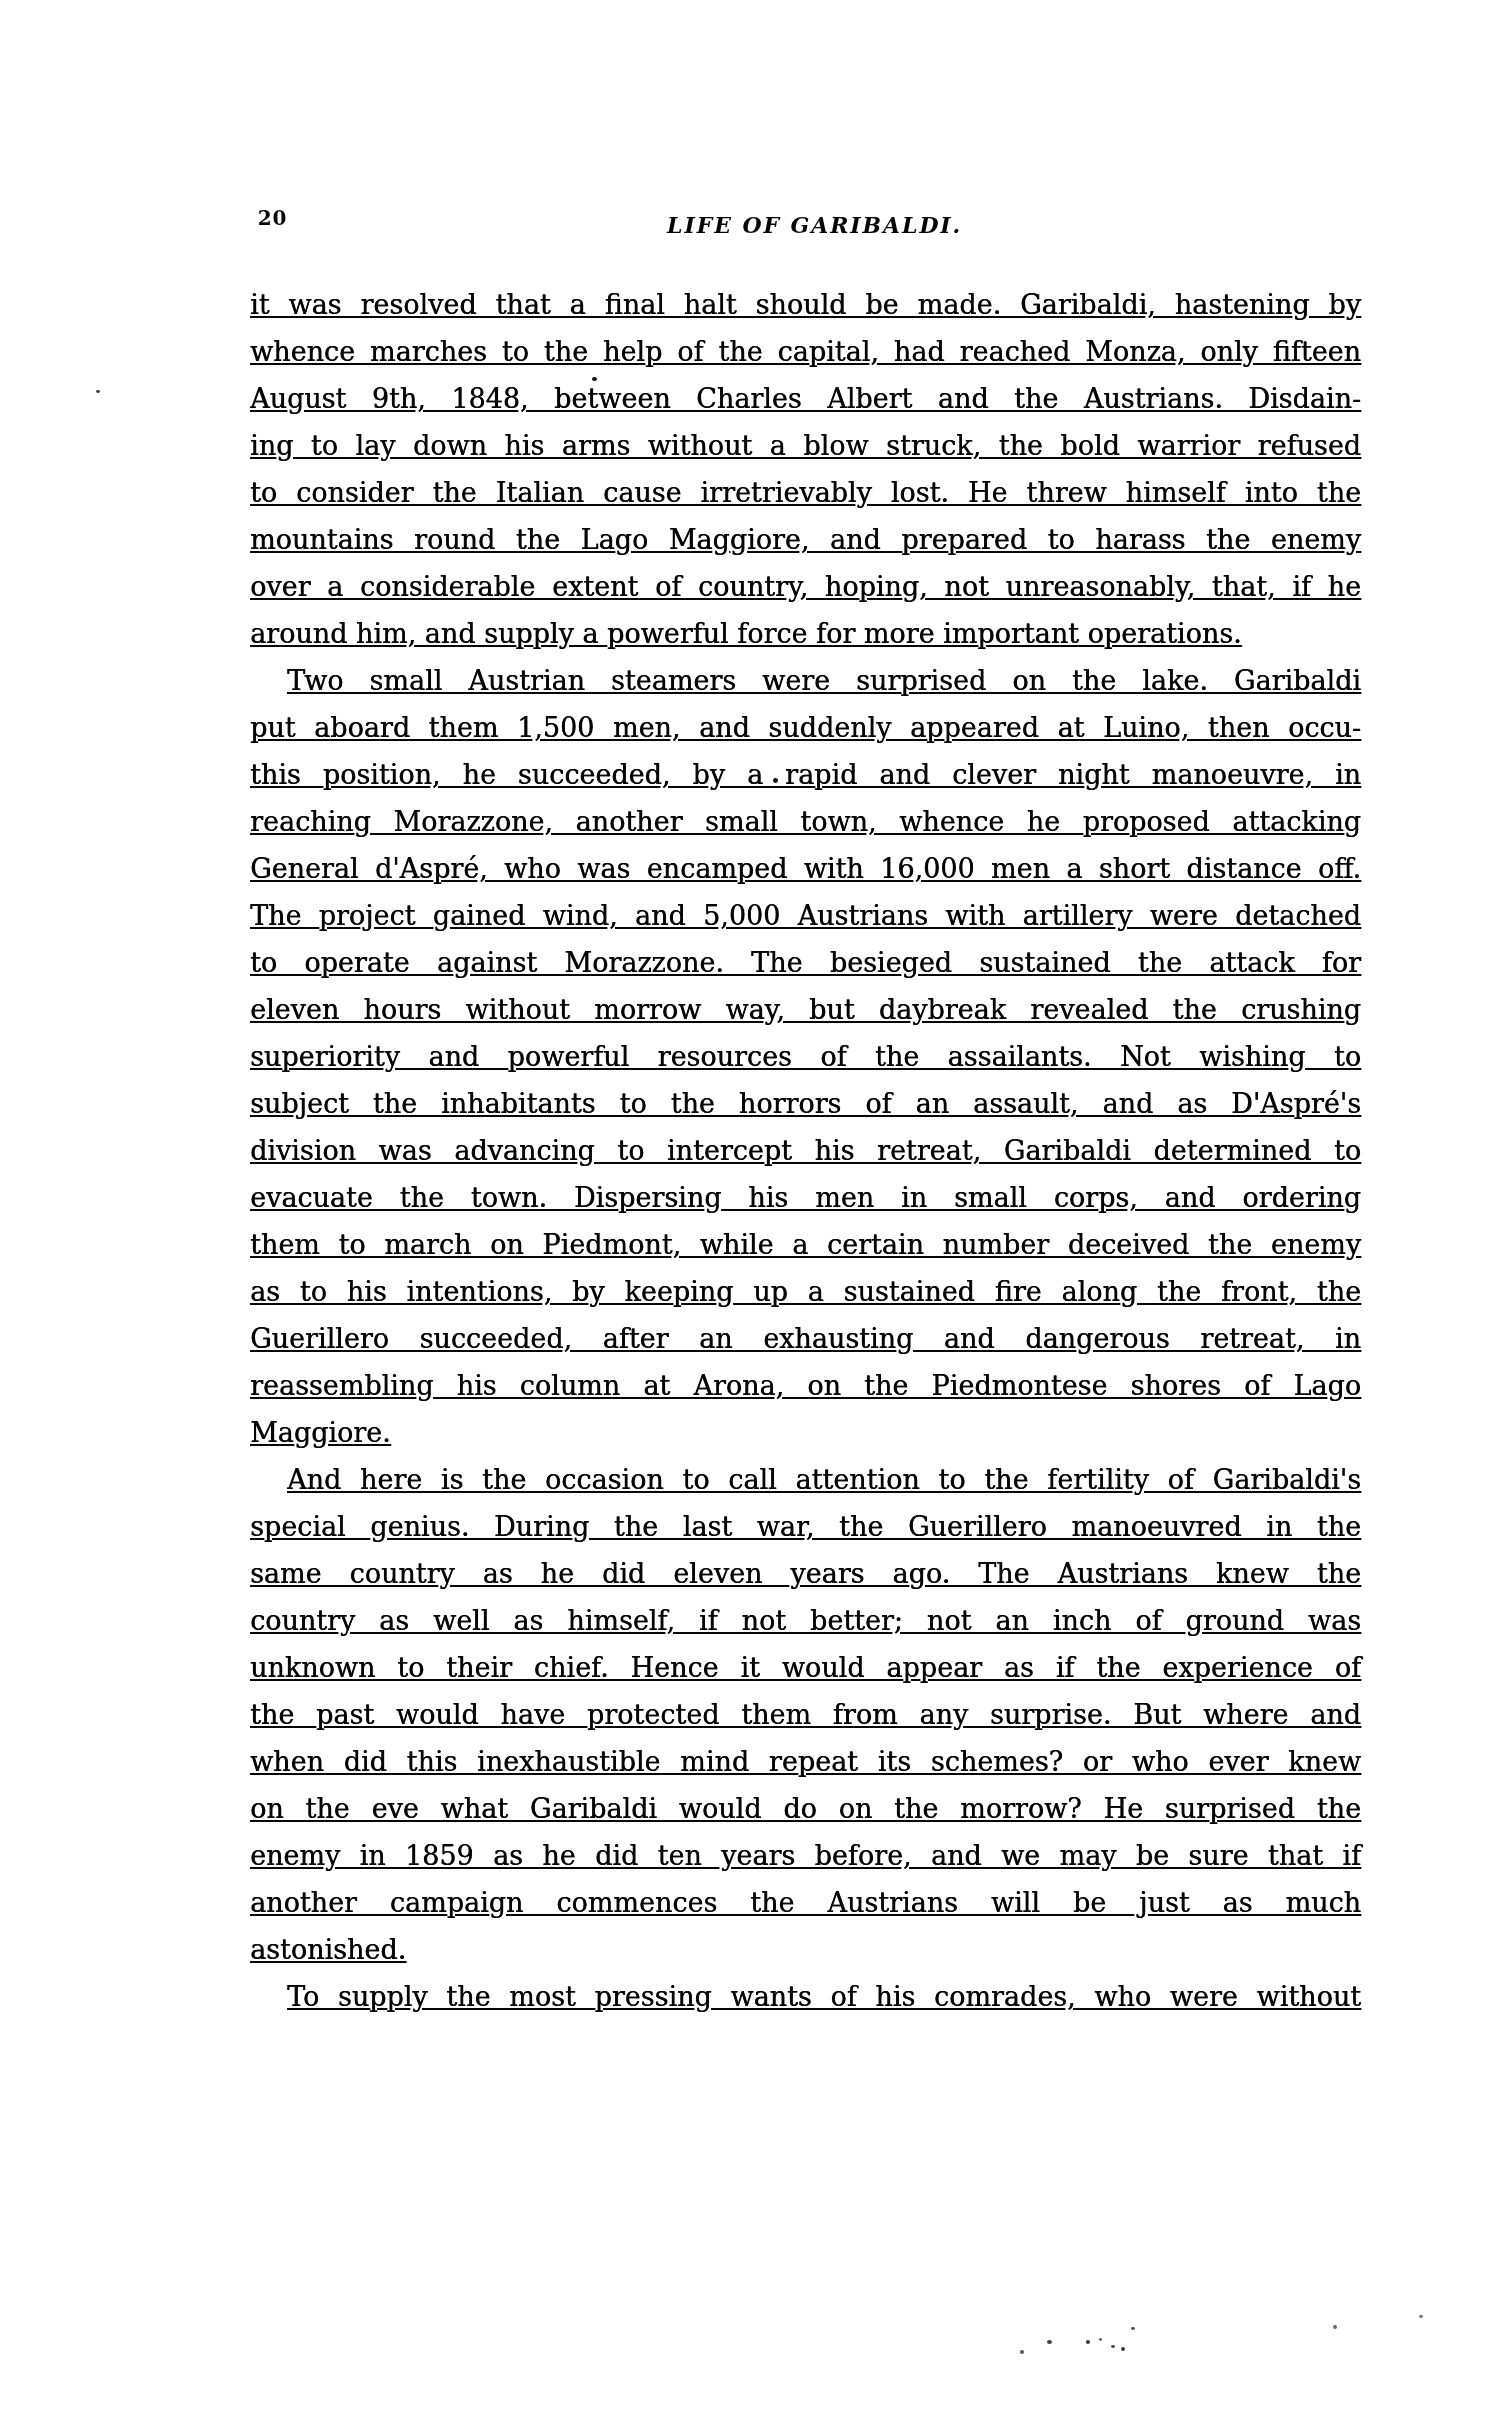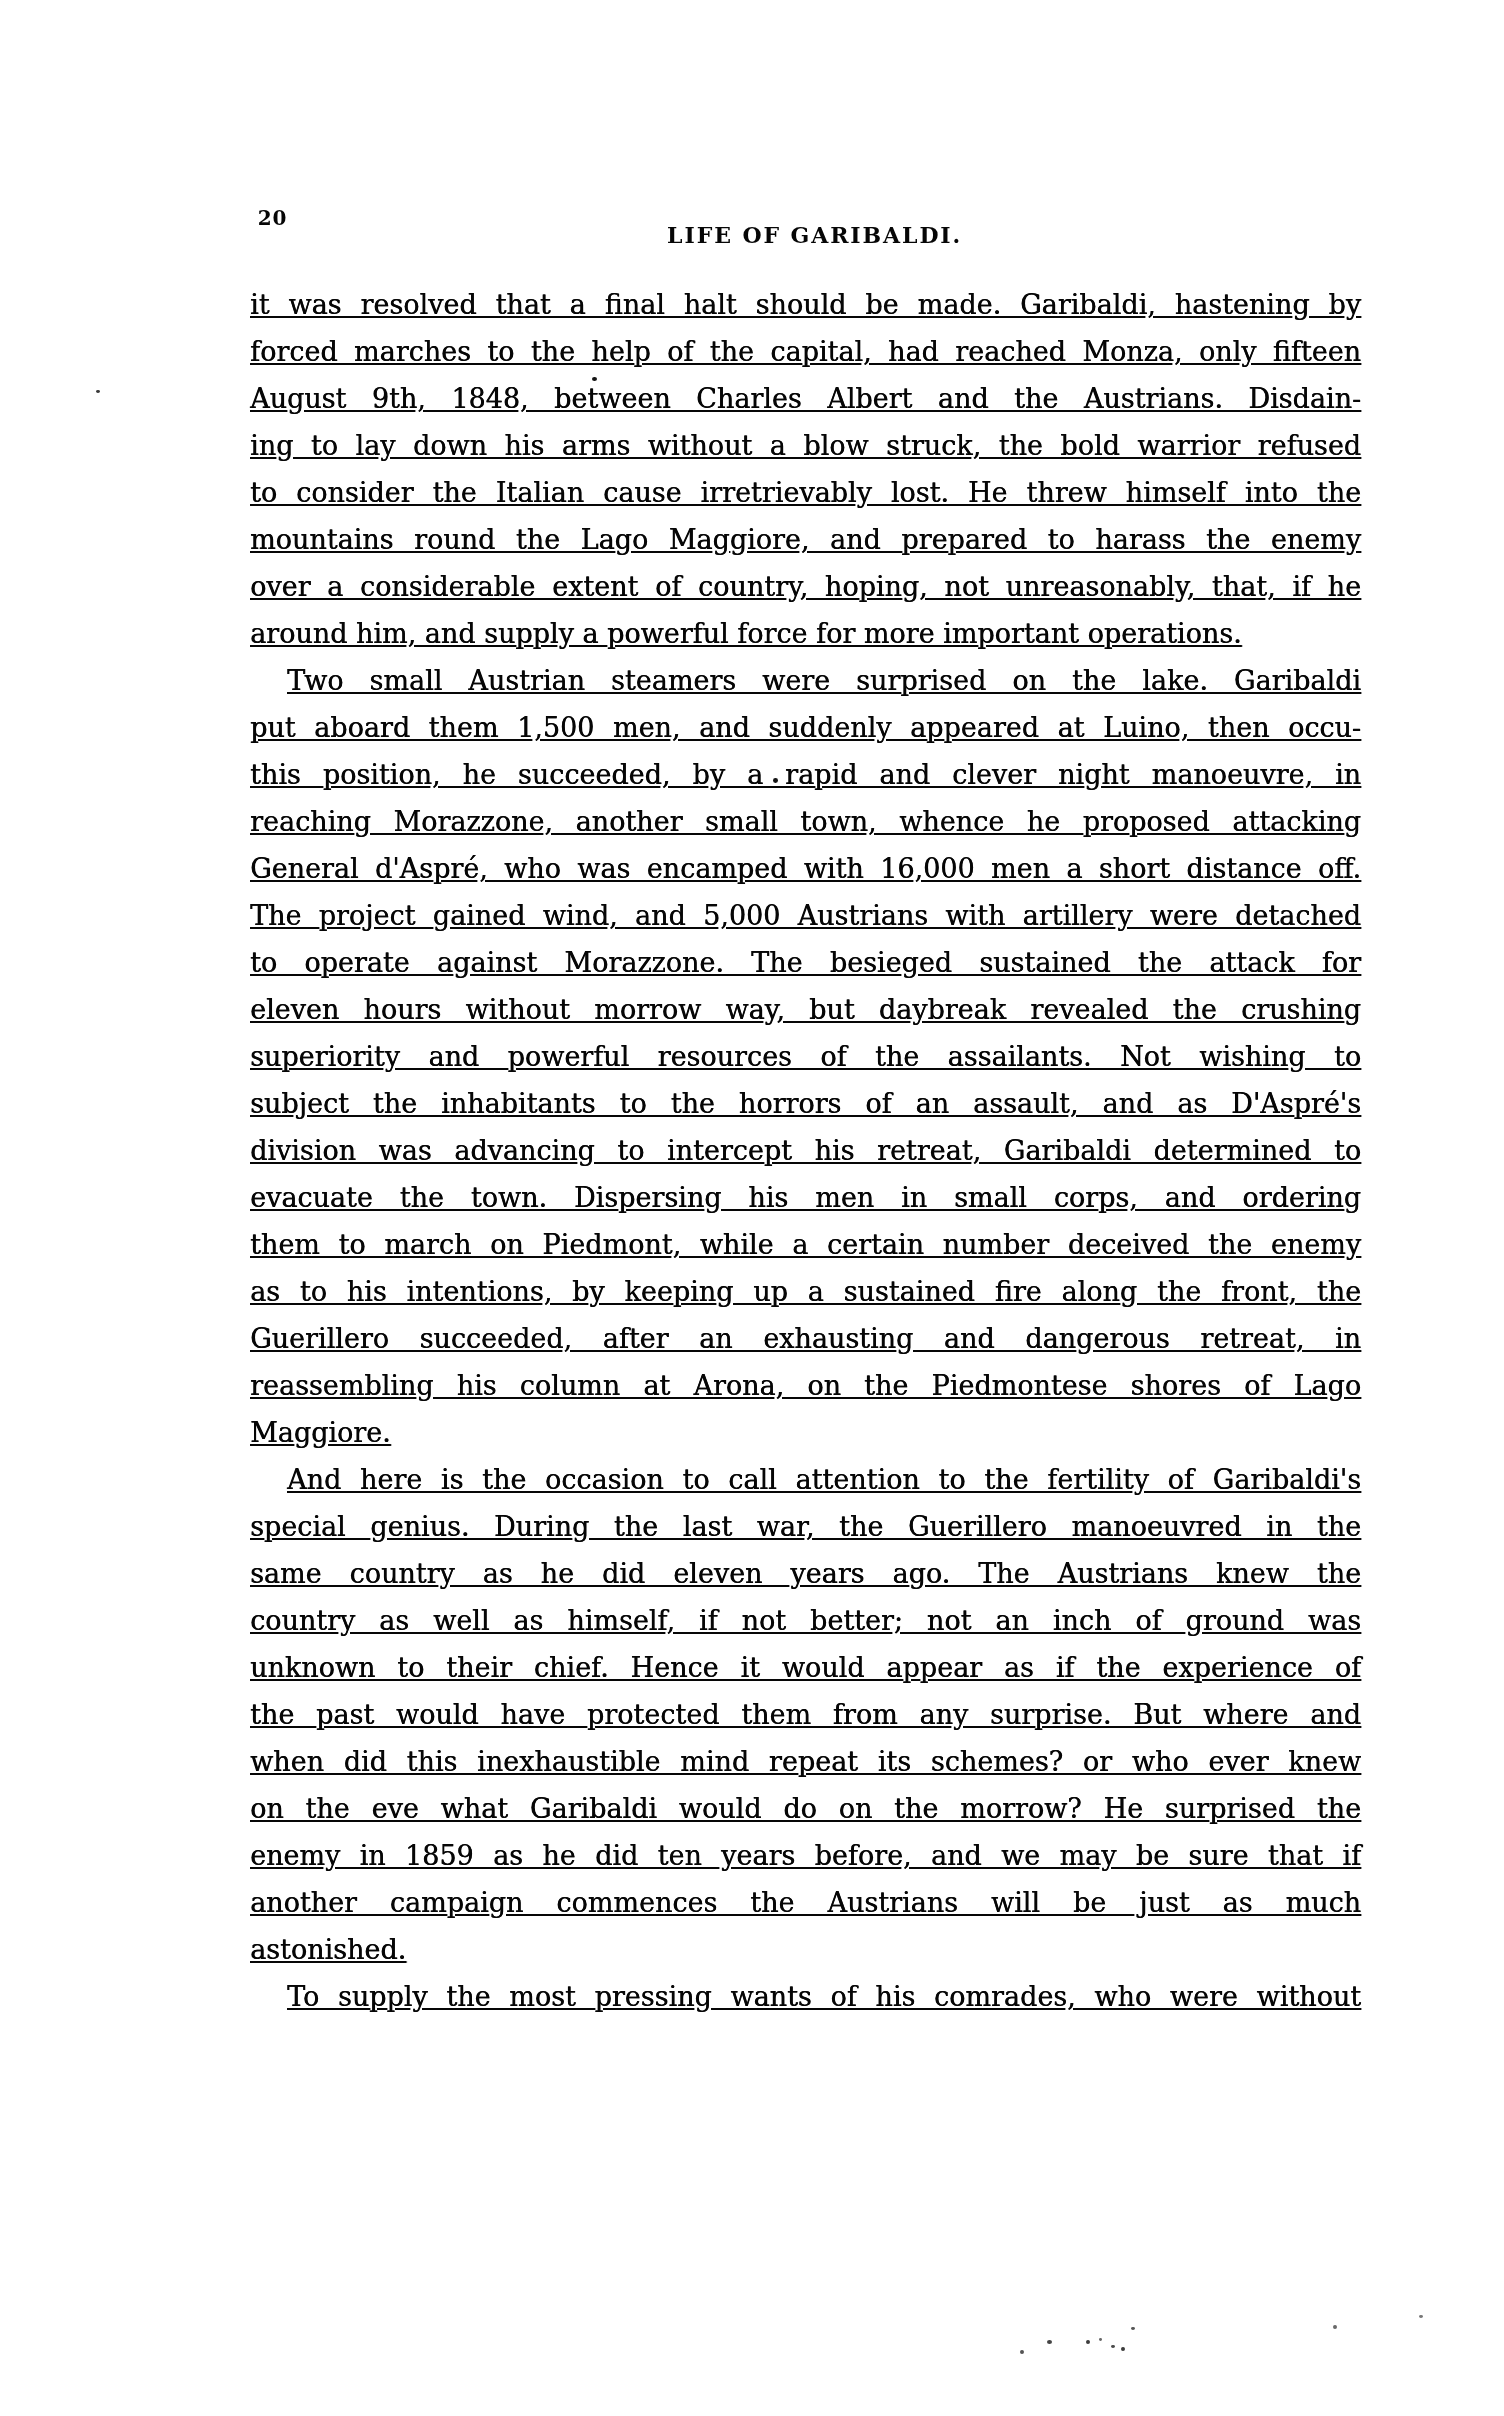--- a/index.html
+++ b/index.html
@@ -28,27 +28,28 @@
     left: 7.7px;
     top: 1.9px;
     font-size: 20px;
     font-weight: bold;
     letter-spacing: 1px;
     text-align: center;
   }
   .running-title {
     position: absolute;
     left: 50%;
-    top: 18px;
+    top: 8px;
     transform: translateX(-50%);
     margin-left: 8.6px;
     font-size: 22px;
     font-weight: bold;
     letter-spacing: 1.9px;
     white-space: nowrap;
+    font-style: italic;
   }
   .textblock {
     position: absolute;
     left: 250px;
     top: 281px;
     width: 1111px;
     font-size: 27px;
     line-height: 47px;
     
     text-shadow: 0.4px 0 0 currentColor;
@@ -76,21 +77,21 @@
 <body>
 
 <div class="page">
   <div class="running-head">
     <span class="pagenum">20</span>
     <span class="running-title">LIFE OF GARIBALDI.</span>
   </div>
 
   <div class="textblock" id="textblock">
       <div class="line">it was resolved that a final halt should be made. Garibaldi, hastening by</div>
-      <div class="line">forced marches to the help of the capital, had reached Monza, only fifteen</div>
+      <div class="line">whence marches to the help of the capital, had reached Monza, only fifteen</div>
       <div class="line">August 9th, 1848, between Charles Albert and the Austrians. Disdain-</div>
       <div class="line">ing to lay down his arms without a blow struck, the bold warrior refused</div>
       <div class="line">to consider the Italian cause irretrievably lost. He threw himself into the</div>
       <div class="line">mountains round the Lago Maggiore, and prepared to harass the enemy</div>
       <div class="line">over a considerable extent of country, hoping, not unreasonably, that, if he</div>
       <div class="line last">around him, and supply a powerful force for more important operations.</div>
       <div class="line indent">Two small Austrian steamers were surprised on the lake. Garibaldi</div>
       <div class="line">put aboard them 1,500 men, and suddenly appeared at Luino, then occu-</div>
       <div class="line">this position, he succeeded, by a rapid and clever night manoeuvre, in</div>
       <div class="line">reaching Morazzone, another small town, whence he proposed attacking</div>

